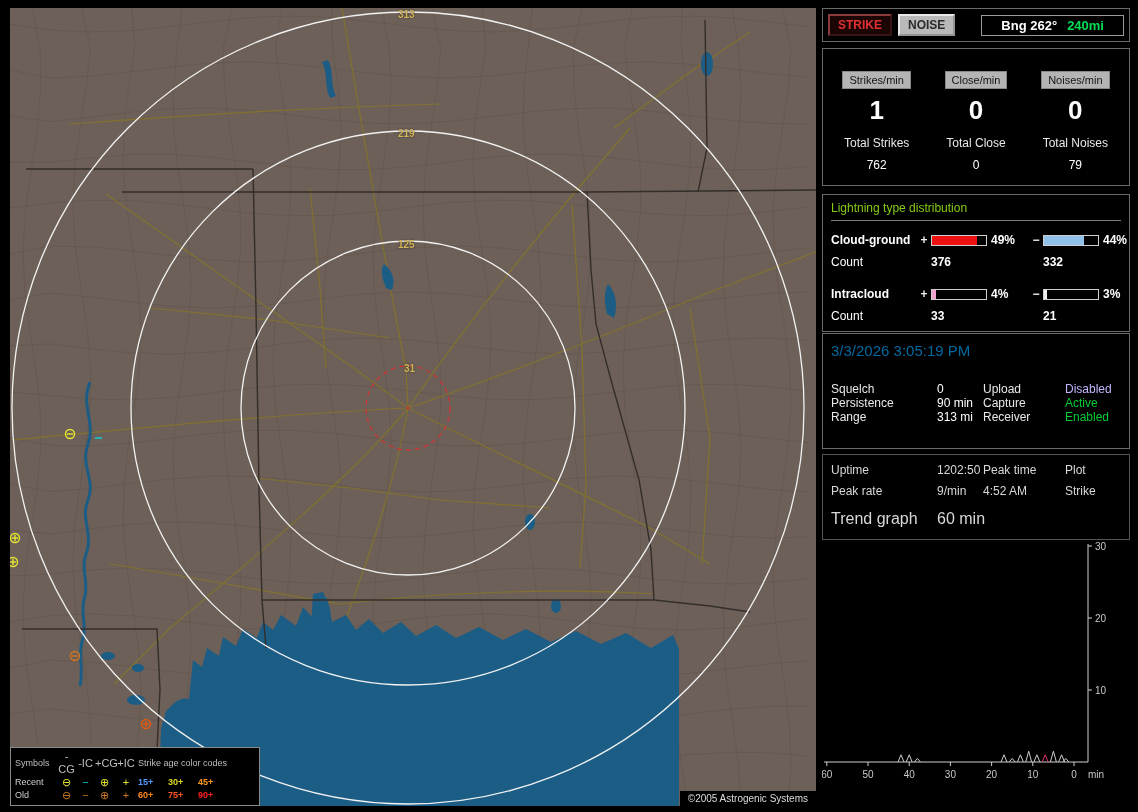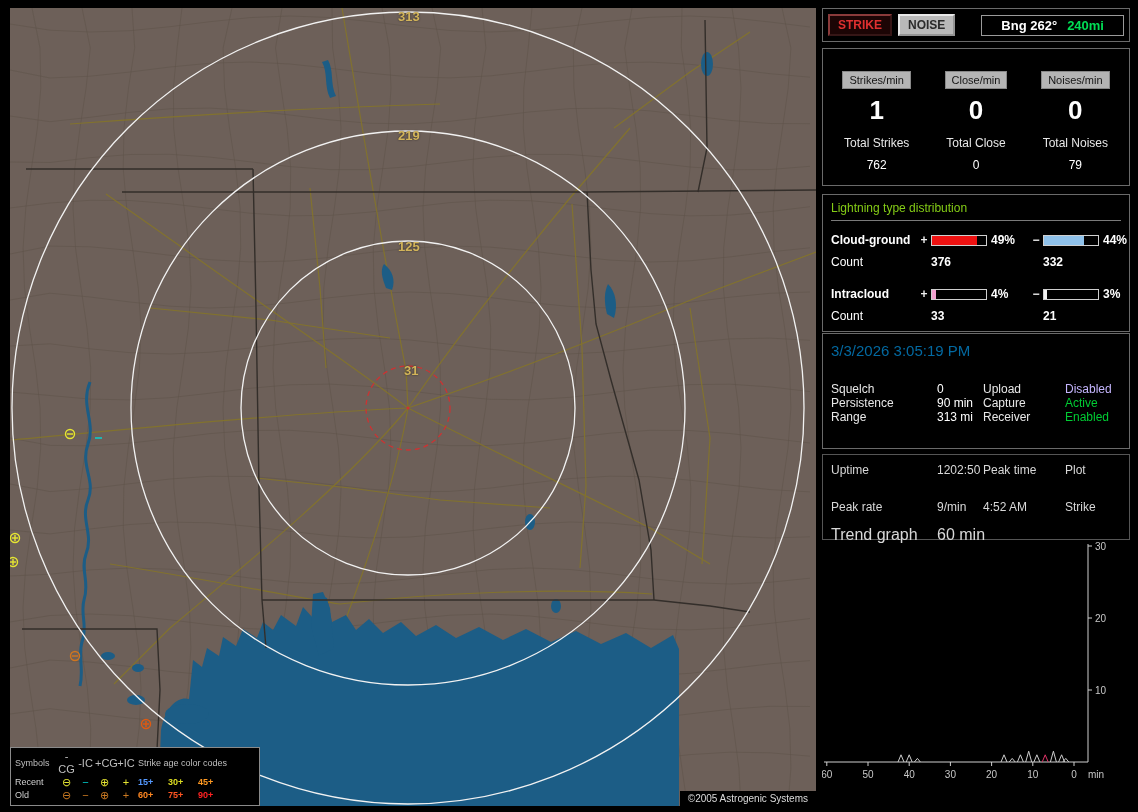--- a/index.html
+++ b/index.html
@@ -1,21 +1,21 @@
 <!DOCTYPE html>
 <html><head>
 <meta charset="utf-8">
 <style>
   *{box-sizing:border-box;margin:0;padding:0}
   html,body{width:1138px;height:812px;background:#000;overflow:hidden;
     font-family:"Liberation Sans",sans-serif;color:#fff}
   
   .map-area{position:absolute;left:10px;top:8px;width:806px;height:798px;background:#6d6059}
   .map-area > svg{position:absolute;left:0;top:0;width:806px;height:798px;display:block}
-  .range-label{position:absolute;font-size:13px;font-weight:bold;color:#d2b45a;text-shadow:0 0 2px rgba(0,0,0,.6)}
+  .range-label{position:absolute;font-size:10px;font-weight:bold;color:#d2b45a;text-shadow:0 0 2px rgba(0,0,0,.6)}
   .legend{position:absolute;left:0;bottom:0;width:250px;background:#000;border:1px solid #8a8a8a;
     font-size:9px;color:#cfcfcf;padding:2px 4px 3px 4px}
   .lg-row{display:grid;grid-template-columns:42px 19px 19px 19px 24px 30px 30px 34px;align-items:center;line-height:13px}
   .lg-head{color:#bfbfbf}
   .lg-age-head{grid-column:6/9;white-space:nowrap}
   .glyph{font-size:11px;text-align:center;line-height:13px}
   .age{font-weight:bold}
   .copyright{position:absolute;right:0;bottom:0;background:#000;color:#dcdcdc;font-size:10px;padding:2px 8px}
   
   .side{position:absolute;left:822px;top:8px;width:308px;height:798px}
@@ -41,21 +41,21 @@
   .bar .fill{position:absolute;left:0;top:0;bottom:0;width:0}
   .pct{font-weight:bold;padding-left:4px}
   .count-row .cval{font-weight:bold}
   .c3{grid-column:3/5}.c6{grid-column:6/8}
   .dist-group2{margin-top:10px}
   .sec-status{top:325px;height:116px;padding:8px}
   .datetime{font-size:15px;font-weight:normal;color:#0369a1;margin-bottom:23px}
   .kv-grid{display:grid;grid-template-columns:106px 46px 82px 1fr;row-gap:0;font-size:12px;color:#e8e8e8}
   .kv-grid .val{color:#fff}
   .sec-info{top:446px;height:86px;padding:8px;border:1px solid #555}
-  .info-grid{display:grid;grid-template-columns:106px 46px 82px 1fr;row-gap:23px;font-size:12px;color:#d8d8d8}
+  .info-grid{display:grid;grid-template-columns:106px 46px 82px 1fr;row-gap:7px;font-size:12px;color:#d8d8d8}
   .trend-row{margin-top:12px;font-size:16px;color:#d8d8d8;display:flex}
   .trend-row .tl{width:106px}
   .sec-graph{top:534px;height:264px;border:none;background:transparent}
   .sec-graph svg{display:block}
 </style>
 </head>
 <body>
 
 <div class="map-area">
   <svg viewBox="0 0 806 798">

